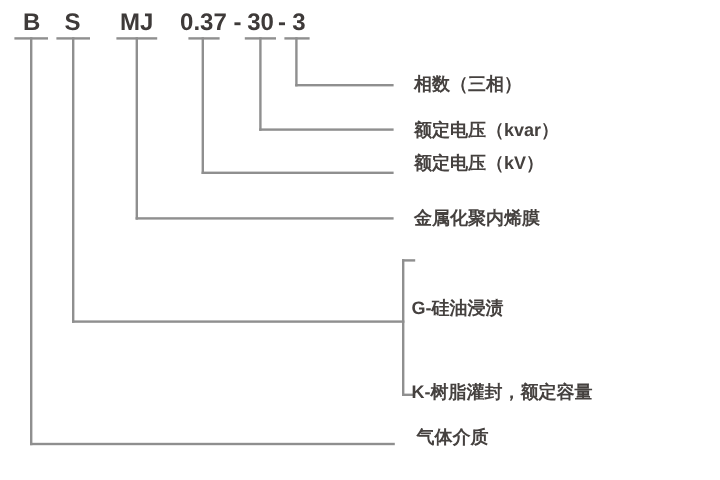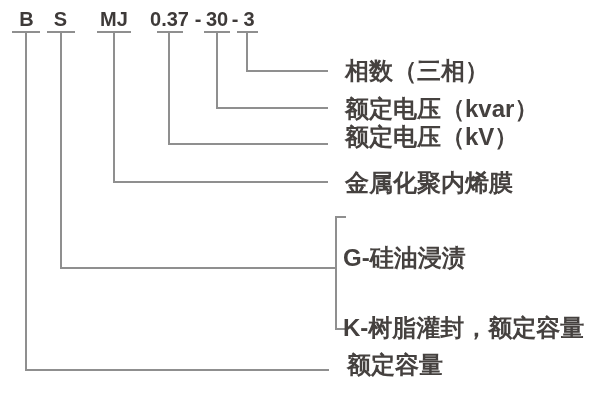--- a/index.html
+++ b/index.html
@@ -34,21 +34,21 @@
   .hline, .vline {
     position: absolute;
     background: var(--line-color);
   }
   .hline { height: 2px; }
   .vline { width: 2px; }
   .label {
     position: absolute;
     height: 24px;
     line-height: 24px;
-    font-size: 24px;
+    font-size: 15px;
     font-weight: 600;
     color: var(--text-color);
     white-space: nowrap;
   }
 </style>
 </head>
 <body>
 
 <div class="canvas">
 
@@ -87,15 +87,15 @@
   <div class="hline" style="top:328px;left:335px;width:11px"></div>
 
   <span class="label" style="left:345px;top:59px">相数（三相）</span>
   <span class="label" style="left:345px;top:97px">额定电压（kvar）</span>
   <span class="label" style="left:345px;top:125px">额定电压（kV）</span>
   <span class="label" style="left:345px;top:171px">金属化聚内烯膜</span>
 
   <span class="label" style="left:343px;top:246px">G-硅油浸渍</span>
   <span class="label" style="left:343px;top:316px">K-树脂灌封，额定容量</span>
 
-  <span class="label" style="left:347px;top:353px">额定容量</span>
+  <span class="label" style="left:347px;top:353px">气体介质</span>
 
 </div>
 
 </body></html>

